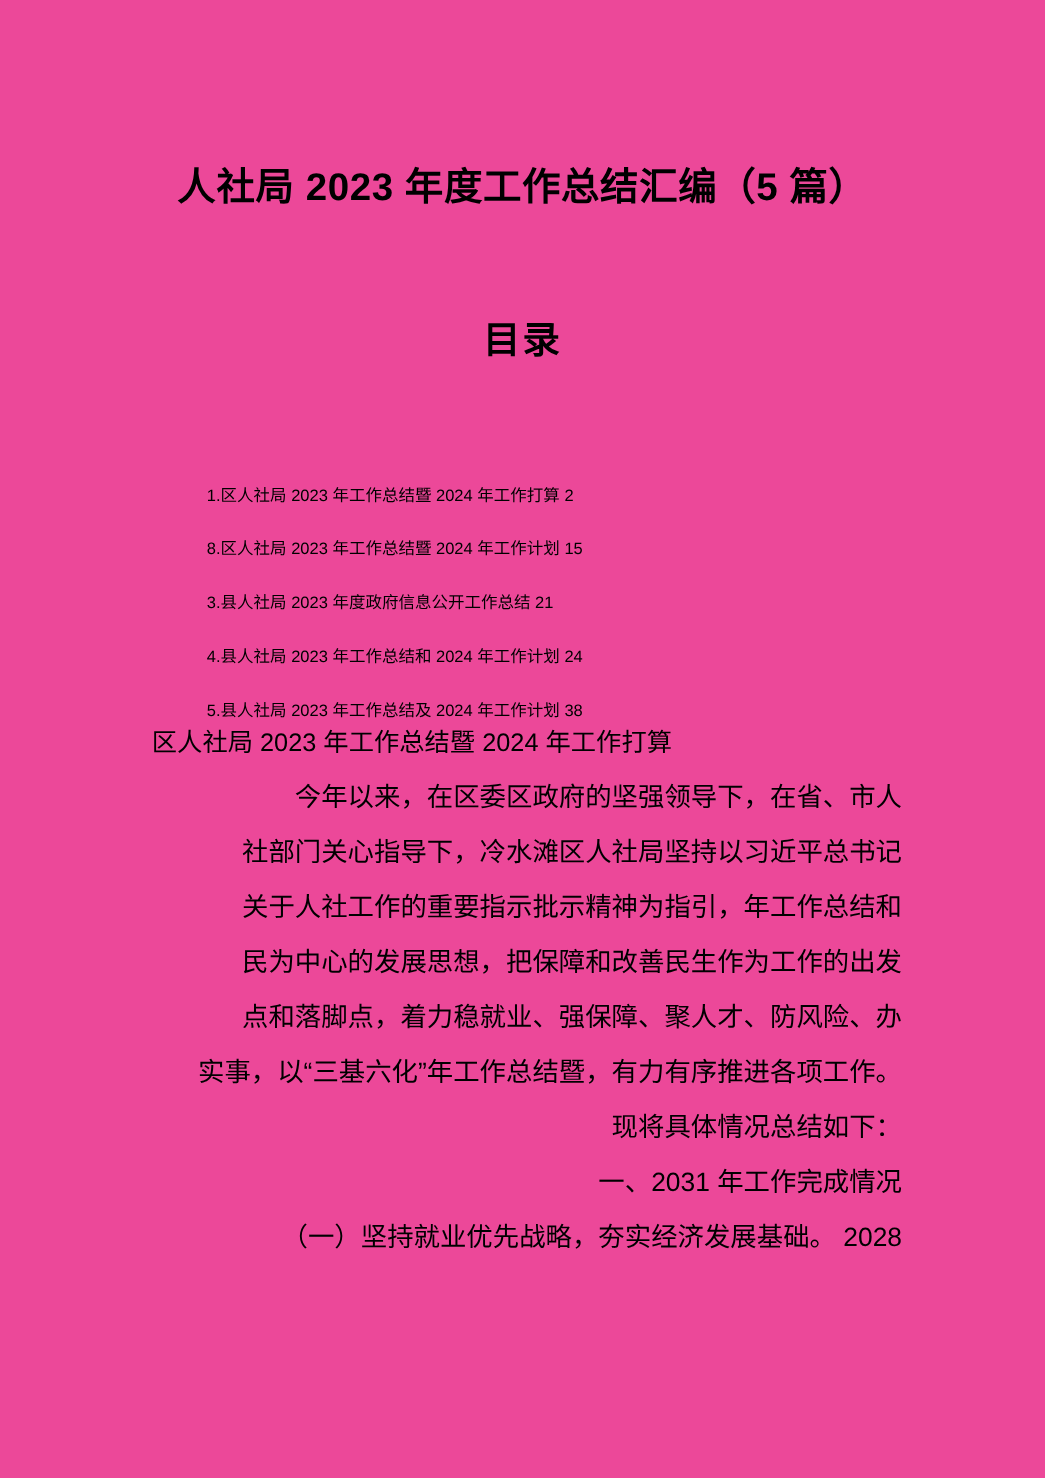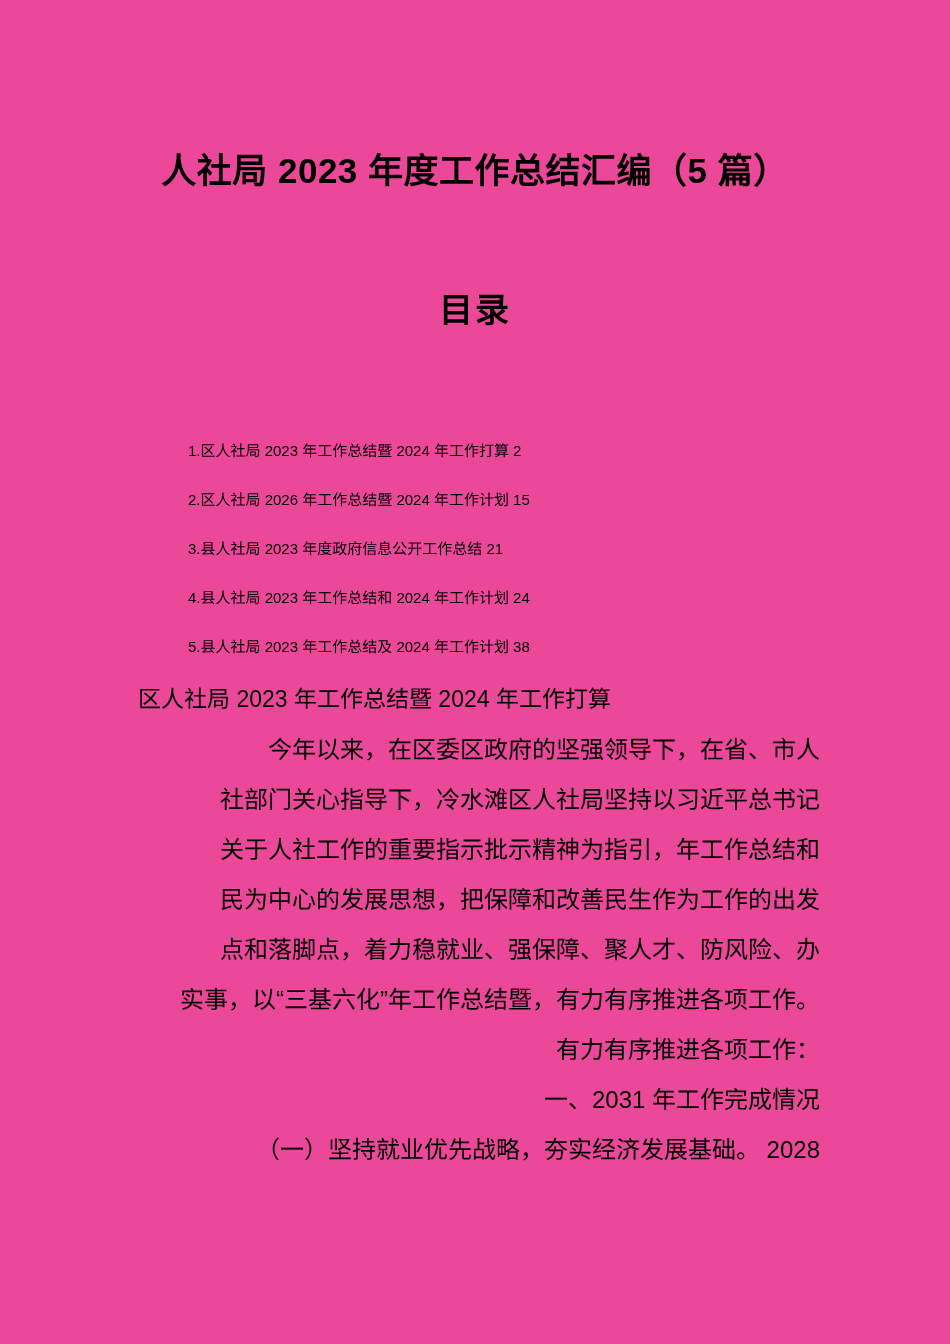--- a/index.html
+++ b/index.html
@@ -66,21 +66,21 @@
   }
 
   .toc-entry:last-child {
     margin-bottom: 0;
   }
 
   
   .body-block {
     position: absolute;
     left: 138px;
-    top: 688px;
+    top: 664px;
     width: 682px;
   }
 
   .section-heading {
     font-size: 23px;
     font-weight: normal;
     line-height: 1;
     margin: 0 0 27px 0;
     white-space: nowrap;
   }
@@ -111,35 +111,35 @@
 <body>
 
 <div class="page">
 
   <div class="doc-title">人社局 2023 年度工作总结汇编（5 篇）</div>
 
   <div class="toc-heading">目录</div>
 
   <div class="toc-list">
     <div class="toc-entry">1.区人社局 2023 年工作总结暨 2024 年工作打算 2</div>
-    <div class="toc-entry">2.区人社局 2026 年工作总结暨 2024 年工作计划 15</div>
+    <div class="toc-entry">8.区人社局 2023 年工作总结暨 2024 年工作计划 15</div>
     <div class="toc-entry">3.县人社局 2023 年度政府信息公开工作总结 21</div>
     <div class="toc-entry">4.县人社局 2023 年工作总结和 2024 年工作计划 24</div>
     <div class="toc-entry">5.县人社局 2023 年工作总结及 2024 年工作计划 38</div>
   </div>
 
   <div class="body-block">
     <div class="section-heading">区人社局 2023 年工作总结暨 2024 年工作打算</div>
 
     <div class="body-line">　　今年以来，在区委区政府的坚强领导下，在省、市人</div>
     <div class="body-line">社部门关心指导下，冷水滩区人社局坚持以习近平总书记</div>
     <div class="body-line">关于人社工作的重要指示批示精神为指引，年工作总结和</div>
     <div class="body-line">民为中心的发展思想，把保障和改善民生作为工作的出发</div>
     <div class="body-line">点和落脚点，着力稳就业、强保障、聚人才、防风险、办</div>
     <div class="body-line">实事，以“三基六化”年工作总结暨，有力有序推进各项工作。</div>
-    <div class="body-line">有力有序推进各项工作：</div>
+    <div class="body-line">现将具体情况总结如下：</div>
 
     <div class="body-line indent-2 indent-gap">一、2031 年工作完成情况</div>
 
     <div class="body-line indent-2">（一）坚持就业优先战略，夯实经济发展基础。 2028</div>
   </div>
 
 </div>
 
 </body></html>

